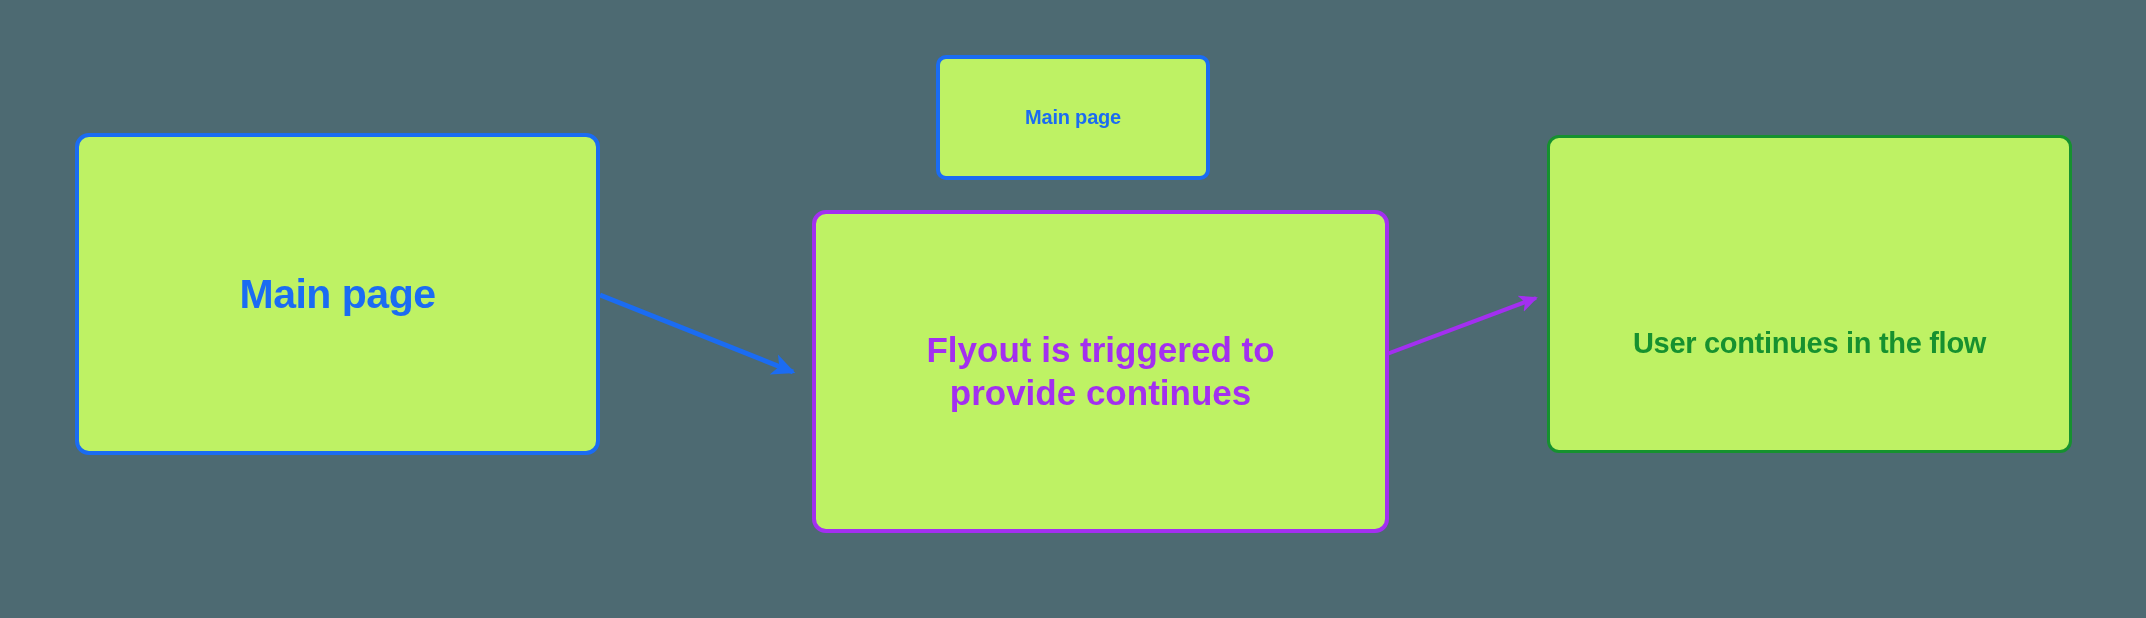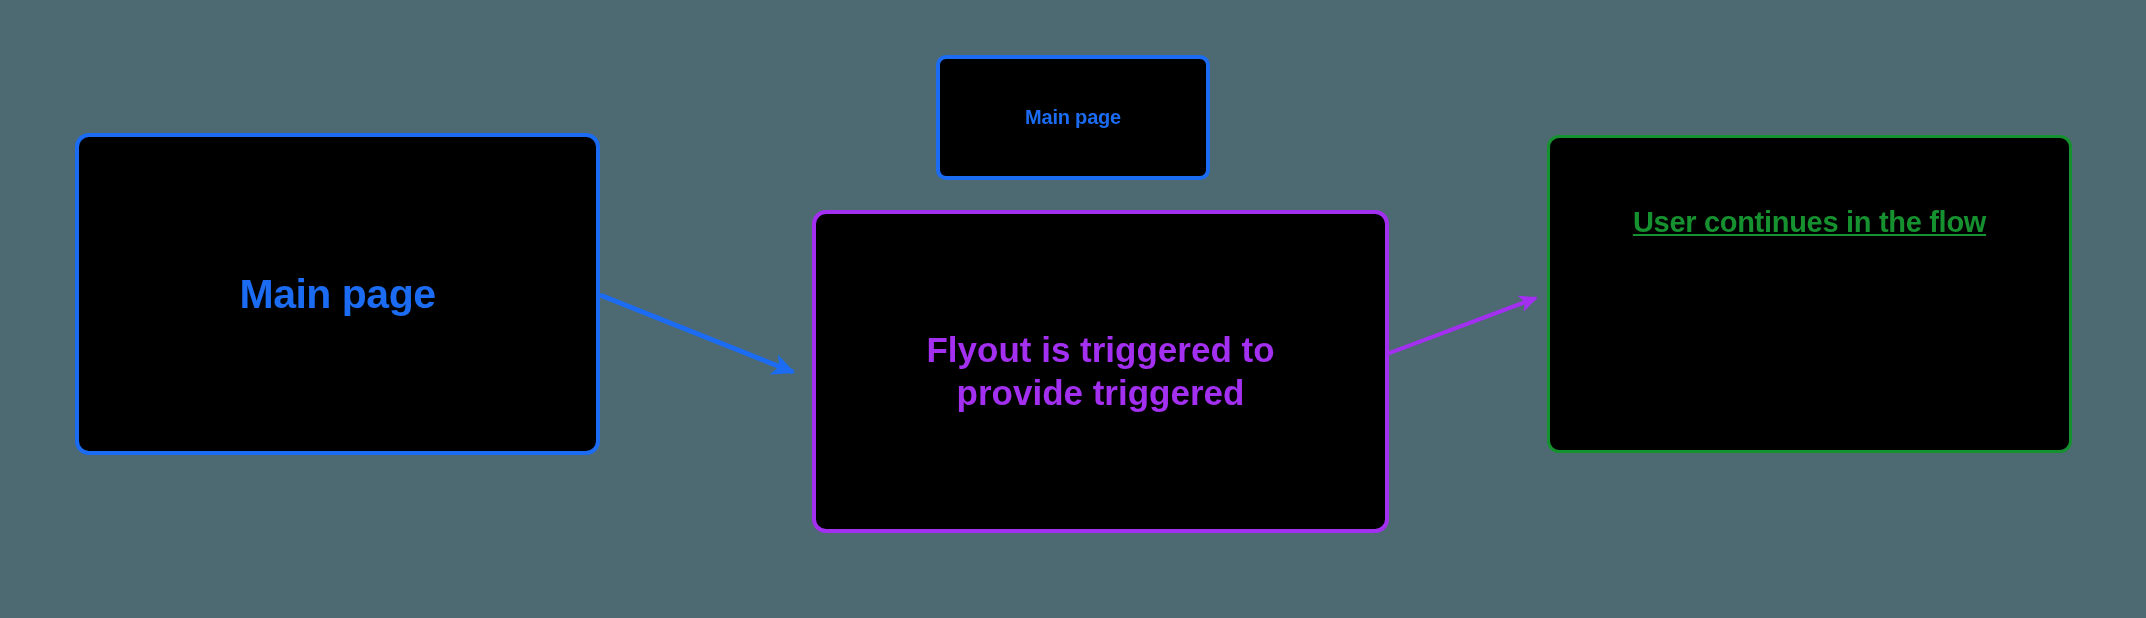--- a/index.html
+++ b/index.html
@@ -14,21 +14,21 @@
     font-family: "Liberation Sans", sans-serif;
     overflow: hidden;
   }
   #canvas {
     position: relative;
     width: 2146px;
     height: 618px;
   }
   .node {
     position: absolute;
-    background: #000000;
+    background: #bef264;
     box-sizing: border-box;
     display: flex;
     align-items: center;
     justify-content: center;
     text-align: center;
     font-weight: bold;
     line-height: 1.18;
   }
 
   
@@ -78,23 +78,22 @@
   #node-user-continues {
     left: 1547px;
     top: 135px;
     width: 525px;
     height: 318px;
     border: 3px solid #16912f;
     border-radius: 12px;
     color: #16912f;
     font-size: 29px;
     letter-spacing: -0.3px;
-    align-items: flex-start;
-    padding-top: 67px;
-    text-decoration: underline;
+    align-items: center;
+    padding-top: 98px;
   }
 
   
   #connectors {
     position: absolute;
     left: 0;
     top: 0;
     width: 2146px;
     height: 618px;
     pointer-events: none;
@@ -122,21 +121,21 @@
     <span class="label">Main page</span>
   </div>
 
   <div class="node" id="node-main-page-small">
     <span class="label">Main page</span>
   </div>
 
   <div class="node" id="node-flyout">
     <span class="label">
       <span>Flyout is triggered to</span><br>
-      <span>provide triggered</span><br>
+      <span>provide continues</span><br>
     </span>
   </div>
 
   <div class="node" id="node-user-continues">
     <span class="label">User continues in the flow</span>
   </div>
 
 </div>
 
 </body></html>

